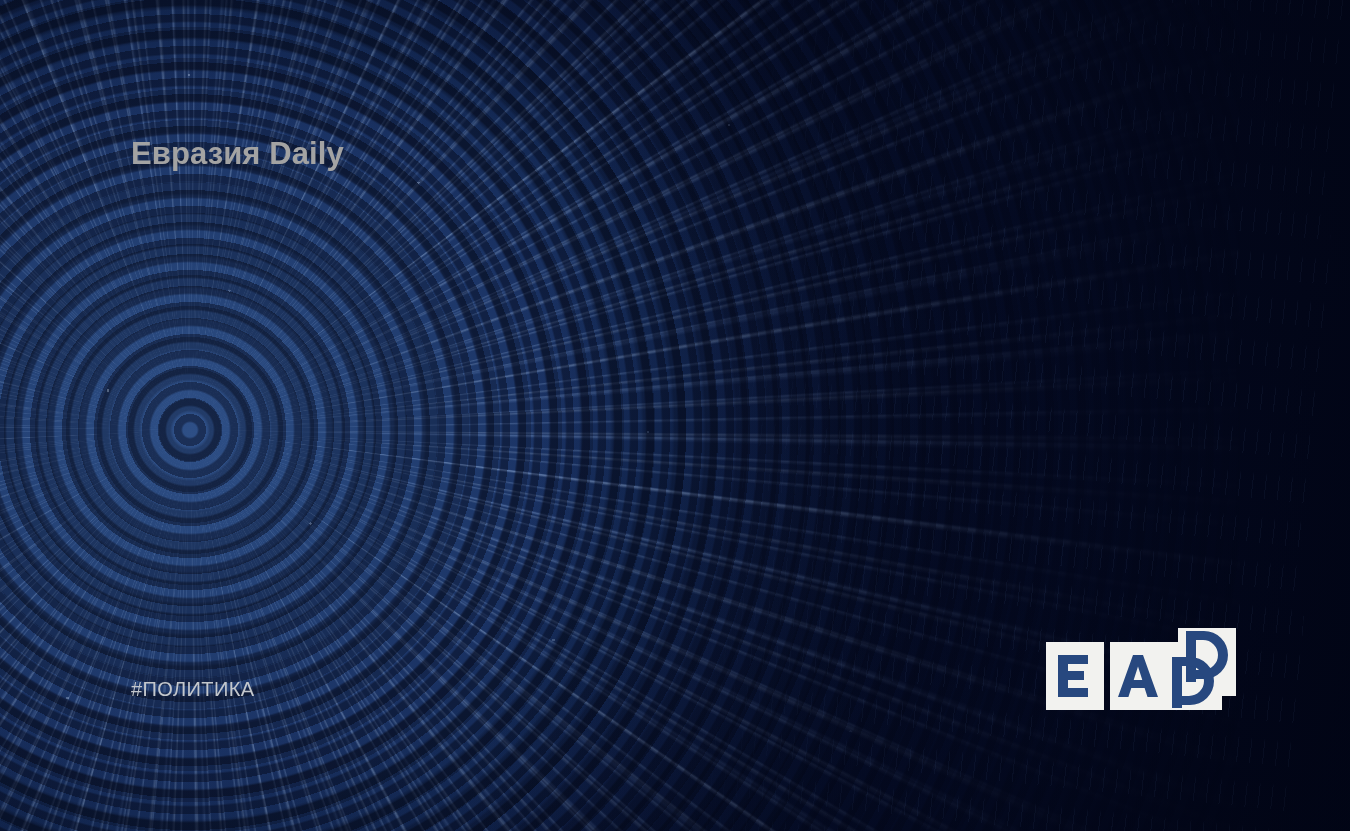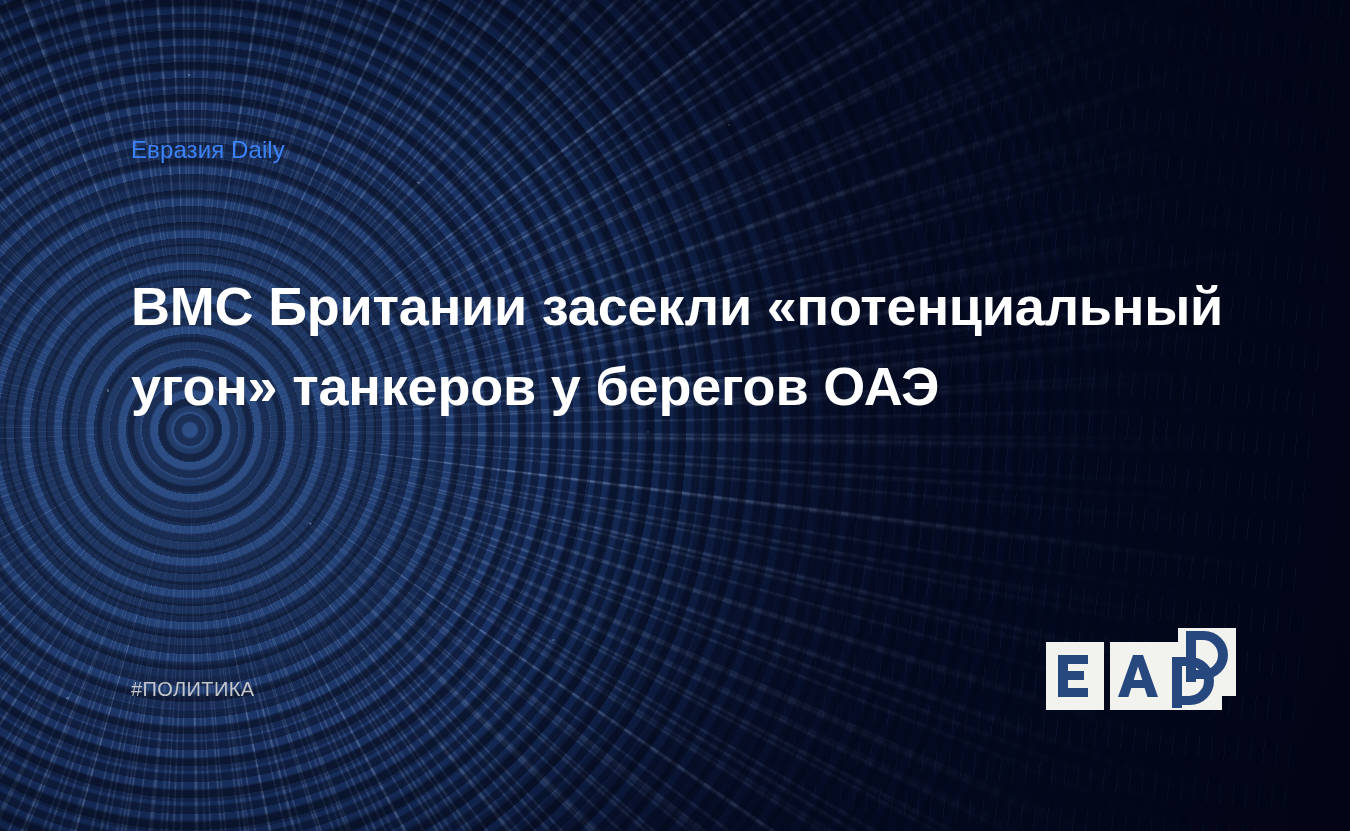--- a/index.html
+++ b/index.html
@@ -131,24 +131,24 @@
                         repeating-linear-gradient(2deg, rgba(0,0,0,1) 0px, rgba(0,0,0,1) 22px, rgba(0,0,0,0) 26px, rgba(0,0,0,0) 44px);
             mask-composite: intersect;
   }
 
   
   .content { position:absolute; inset:0; }
 
   .brand {
     position:absolute;
     left:131px; top:136px;
-    font-size:24px;
-    font-weight:400;
+    font-size:31px;
+    font-weight:700;
     letter-spacing:.1px;
-    color:#3b82f6;
+    color:#a3a3a3;
     white-space:nowrap;
   }
 
   .headline {
     position:absolute;
     left:131px; top:266px;
     width:1110px;
     font-size:54px;
     line-height:80px;
     font-weight:700;
@@ -195,21 +195,20 @@
   <div class="rings b"></div>
   <div class="speck"></div>
   <div class="bg-dark-right"></div>
   <div class="vstreaks"></div>
   <div class="bg-vignette"></div>
 
   <div class="content">
 
     <div class="brand">Евразия Daily</div>
 
-    <h1 class="headline">ВМС Британии засекли «потенциальный угон» танкеров у берегов ОАЭ</h1>
 
     <div class="tag">#ПОЛИТИКА</div>
 
     <div class="logo">
 
       <div class="sq sq-d2"></div>
 
       <div class="sq sq-e"></div>
       <div class="sq sq-a"></div>
       <div class="sq sq-d"></div>

